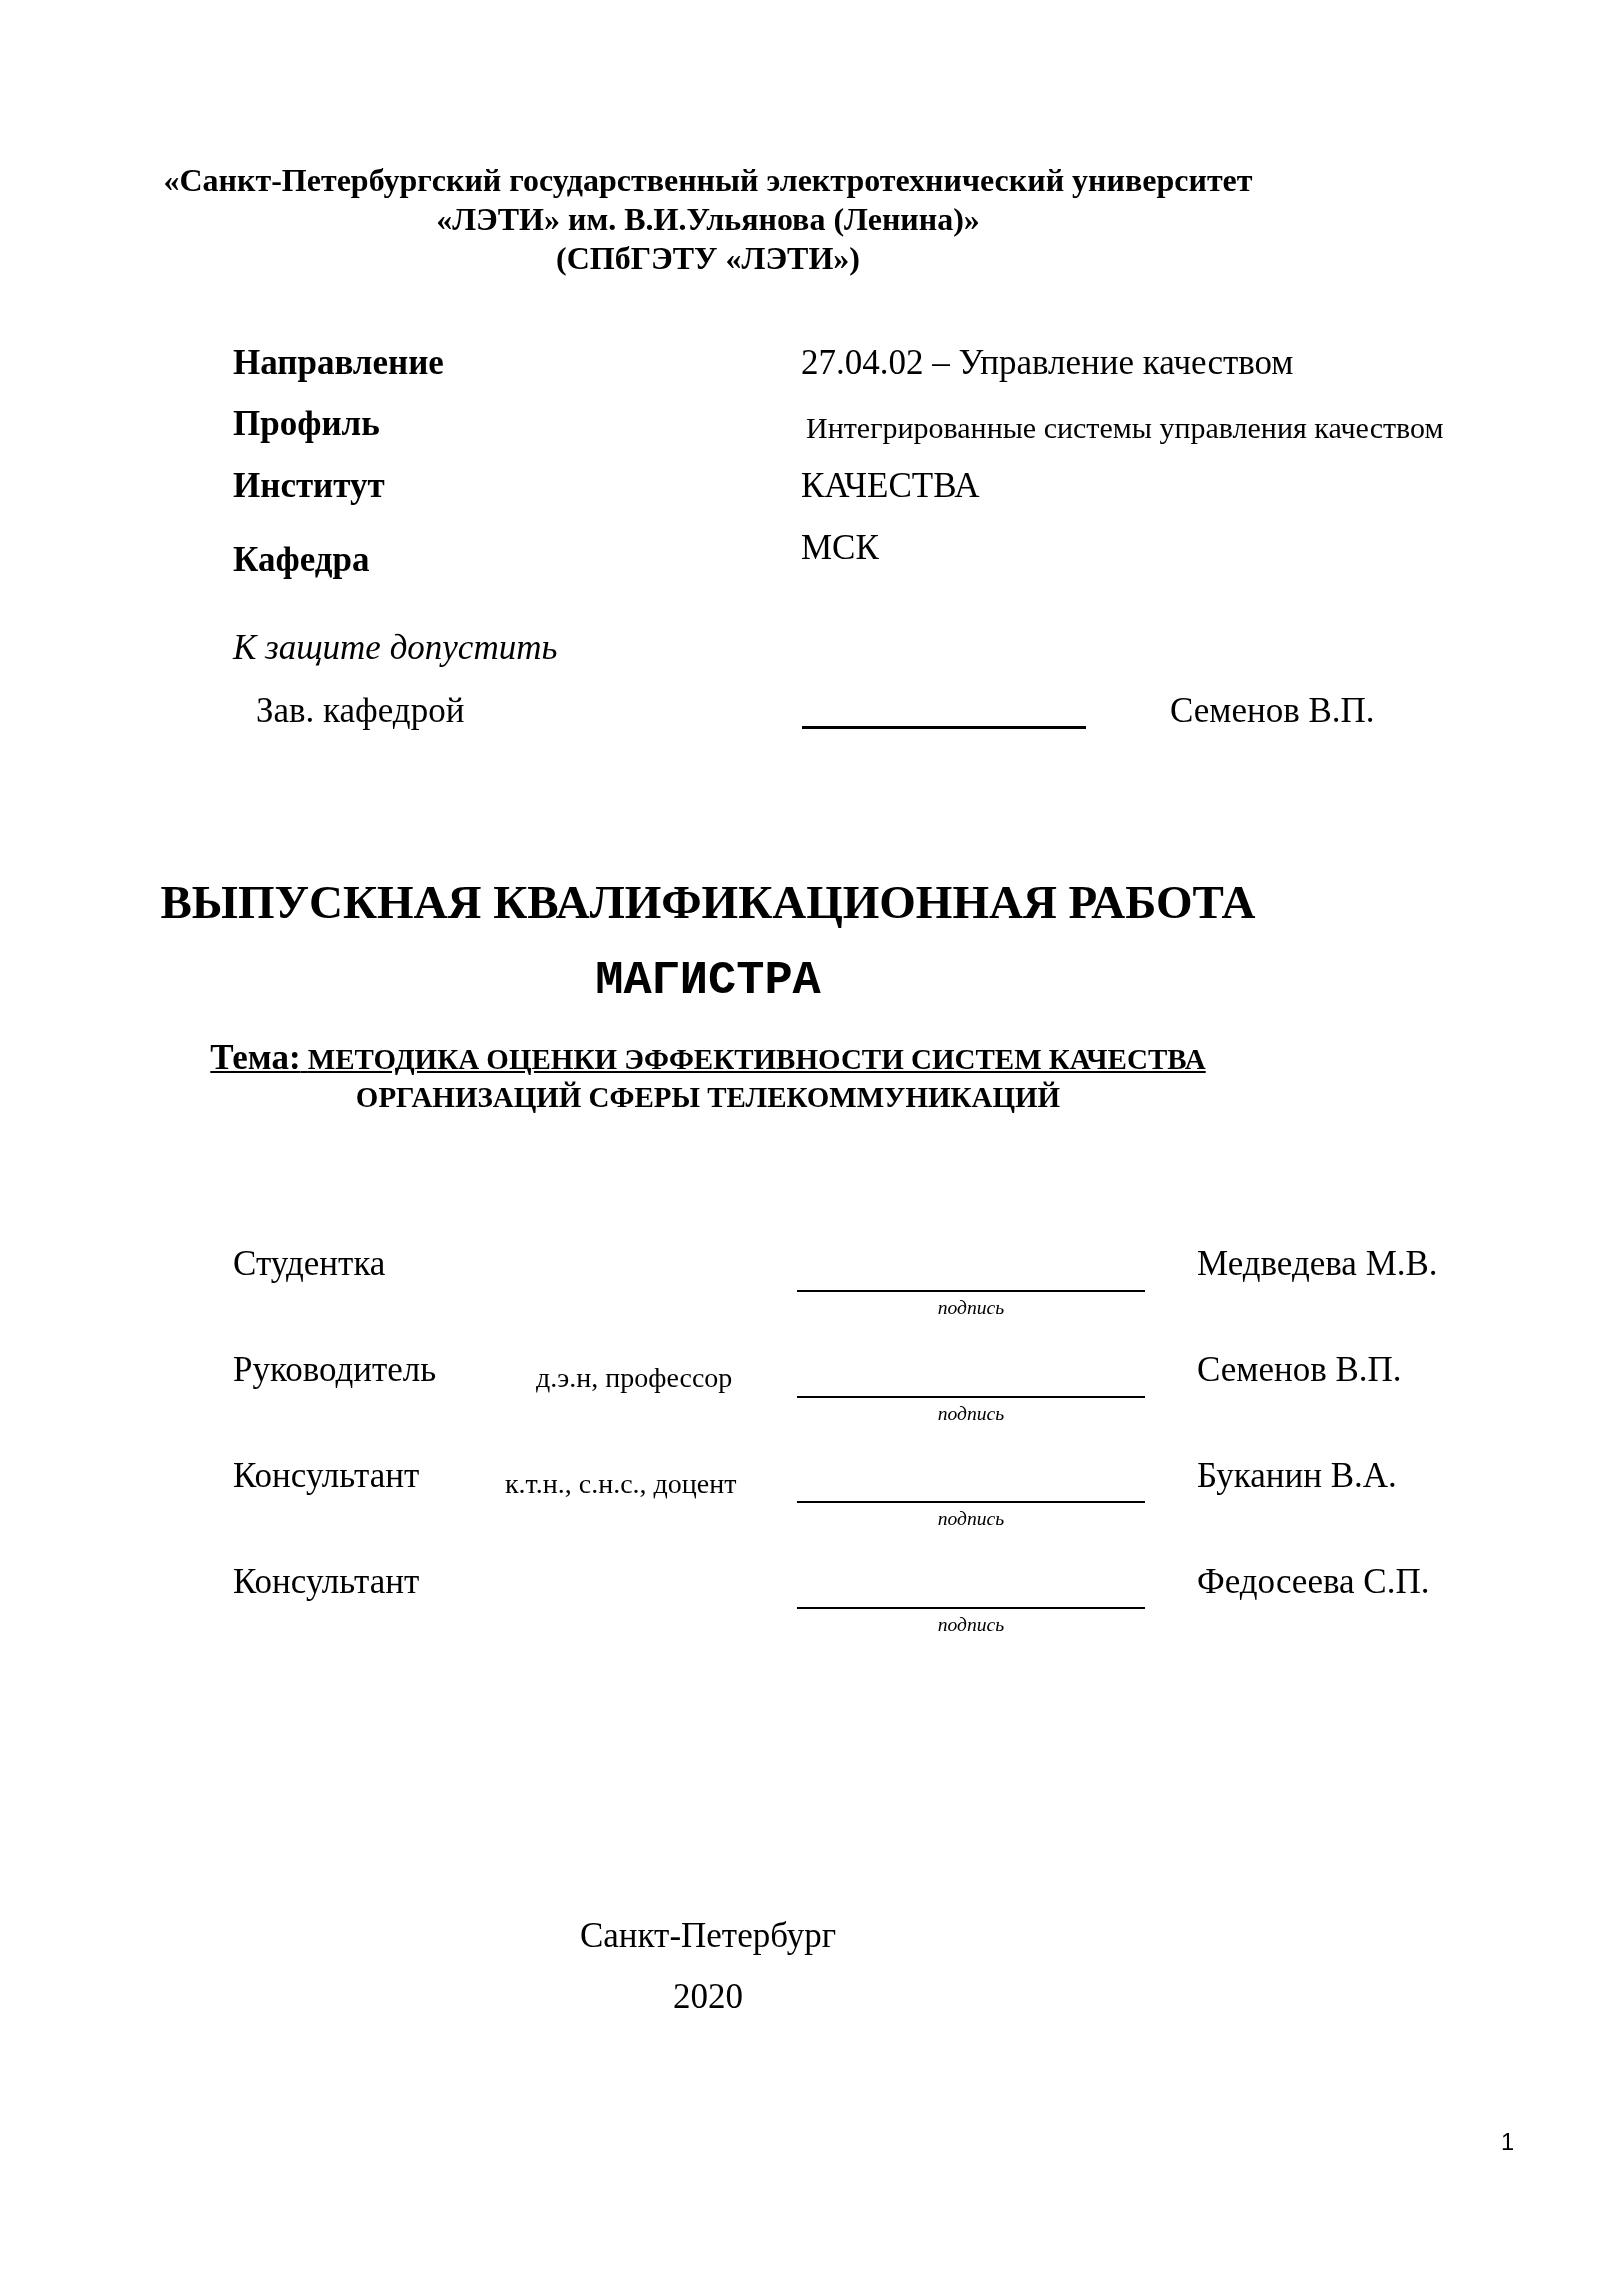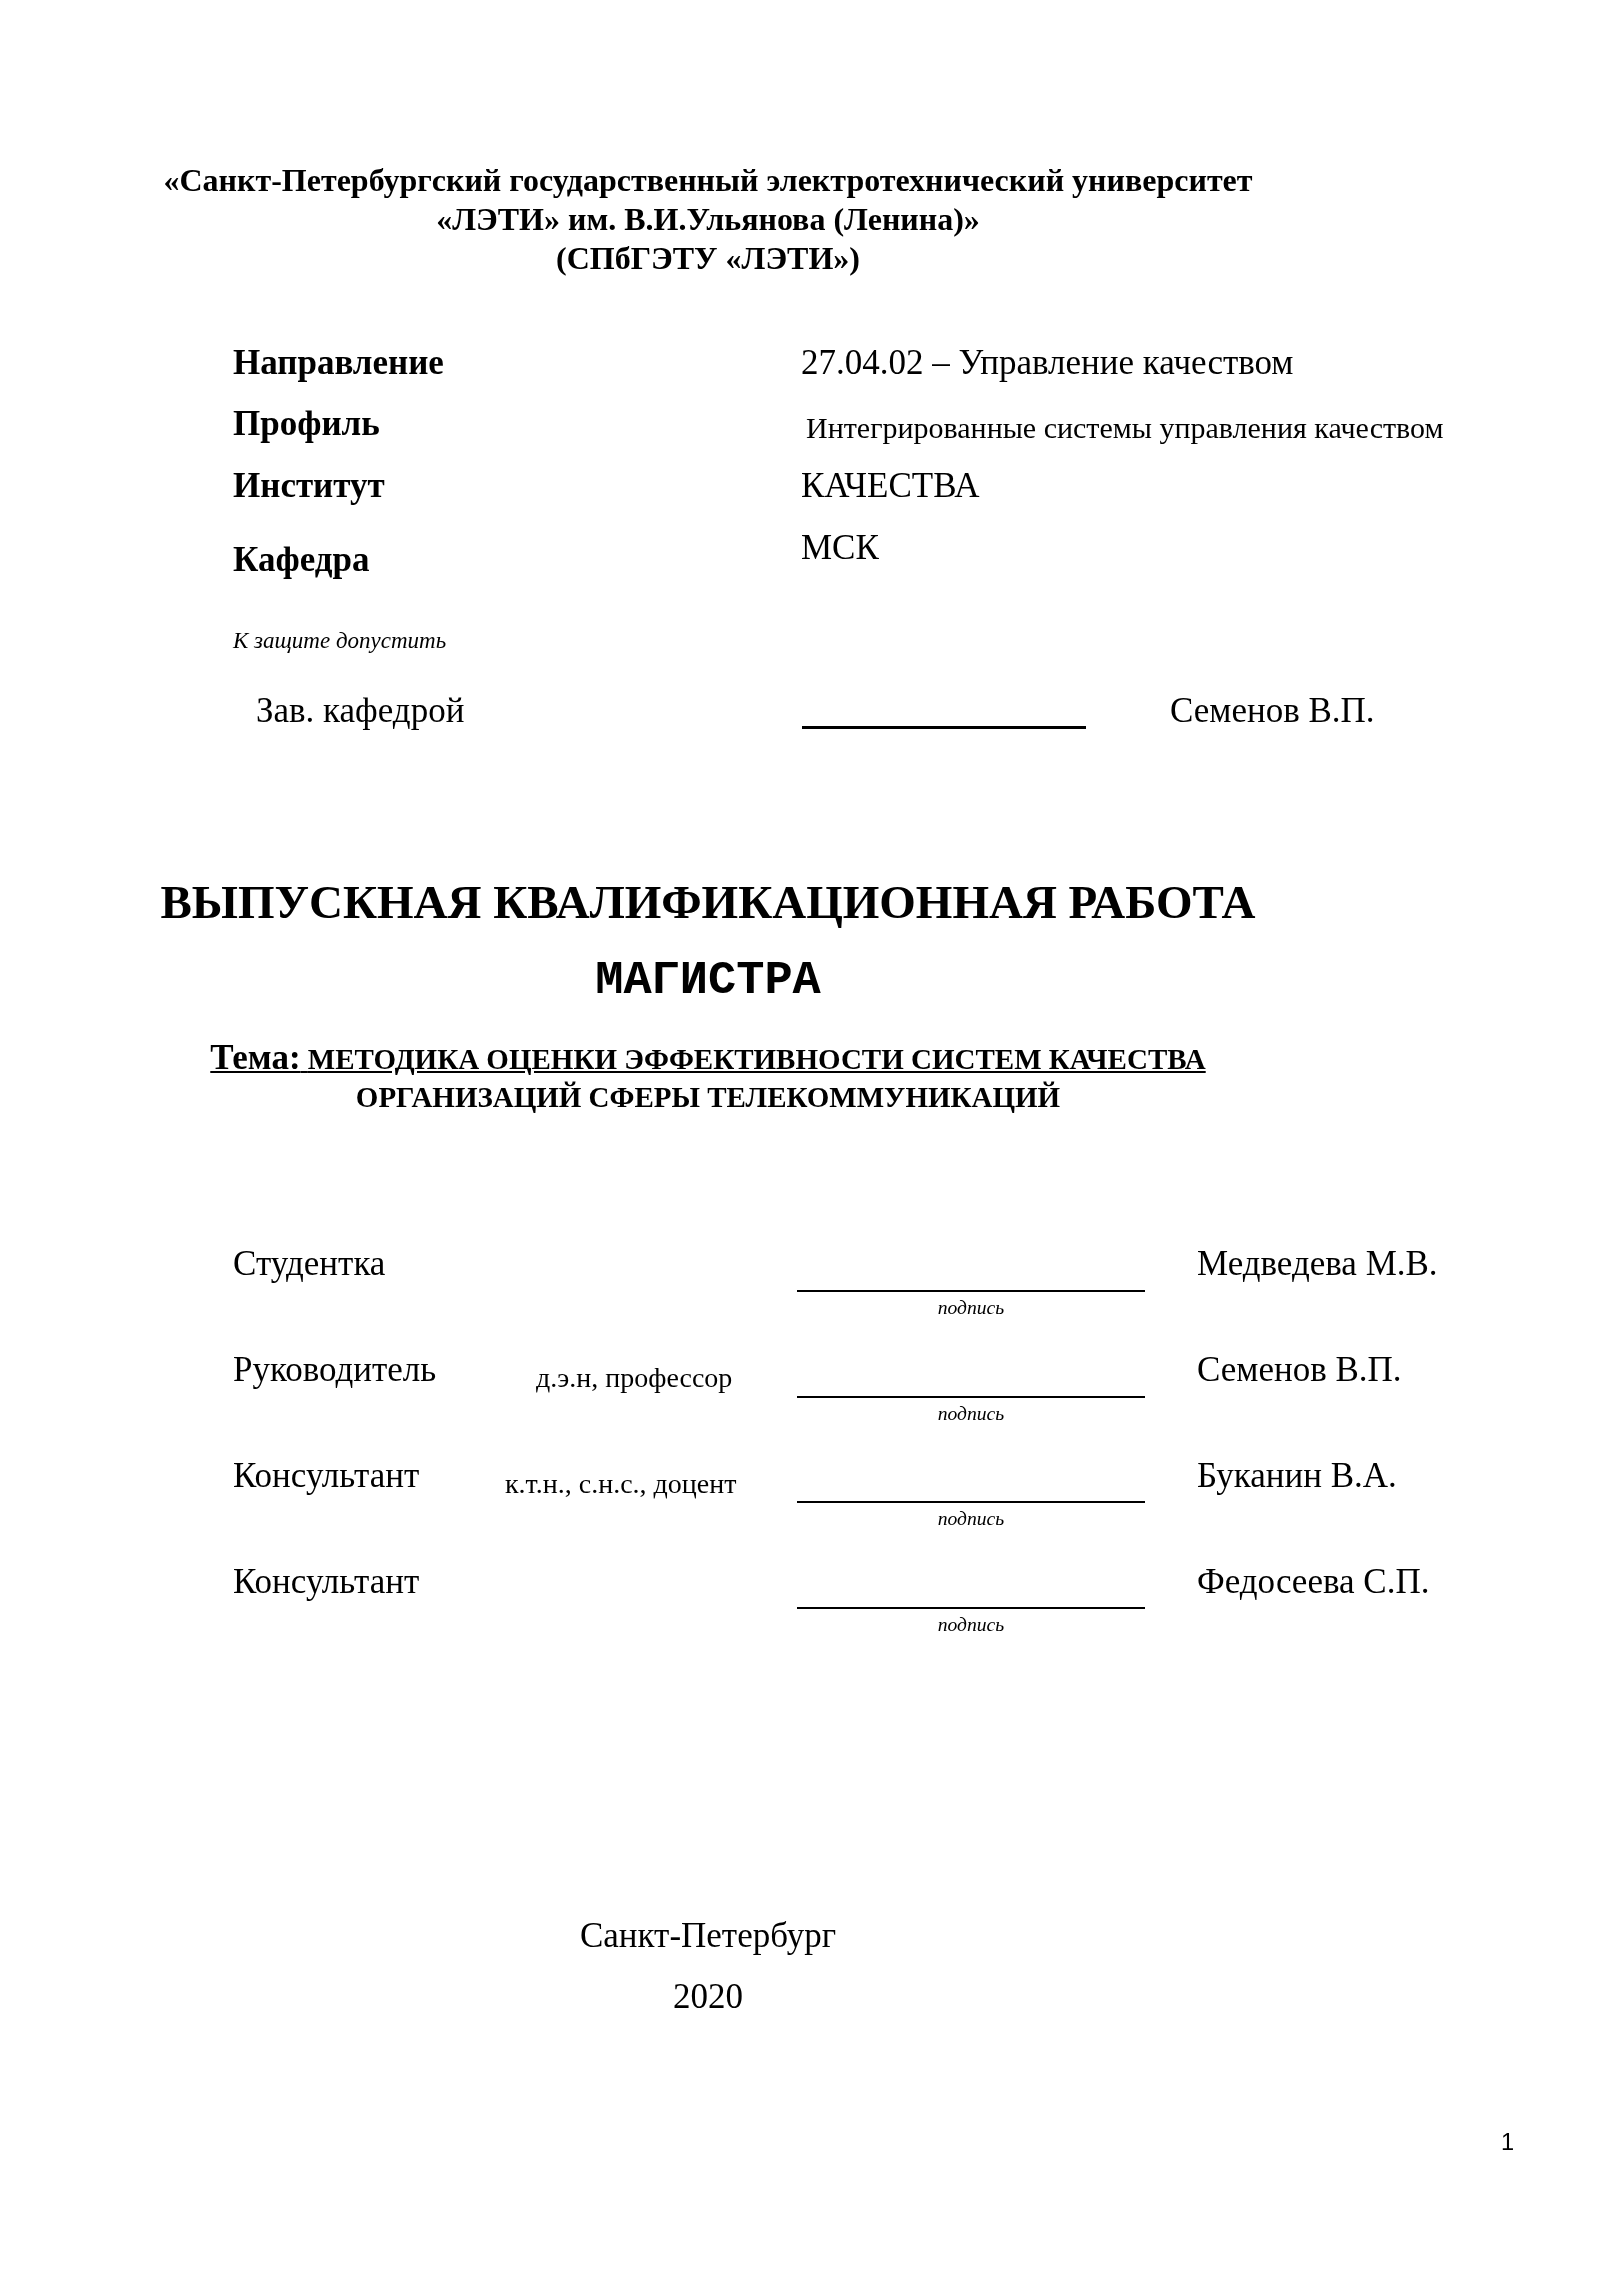--- a/index.html
+++ b/index.html
@@ -35,21 +35,21 @@
 
 <div class="abs lbl" style="top:404px;">Профиль</div>
 <div class="abs val-small" style="top:411px;">Интегрированные системы управления качеством</div>
 
 <div class="abs lbl" style="top:466px;">Институт</div>
 <div class="abs val" style="top:466px;">КАЧЕСТВА</div>
 
 <div class="abs lbl" style="top:528px;margin-top:12px;">Кафедра</div>
 <div class="abs val" style="top:528px;">МСК</div>
 
-<div class="abs italic" style="top:628px; left:233px; font-size:23px;">К защите допустить</div>
+<div class="abs italic" style="top:628px; left:233px; font-size:35px;">К защите допустить</div>
 <div class="abs" style="top:691px; left:233px; font-size:35px;margin-left:23px;">Зав. кафедрой</div>
 <div class="chair-line" style="top:726px;"></div>
 <div class="abs" style="top:691px; left:1170px; font-size:35px;">Семенов В.П.</div>
 
 <div class="abs center big-title" style="top:875px;">ВЫПУСКНАЯ КВАЛИФИКАЦИОННАЯ РАБОТА</div>
 <div class="abs center big-title" style="top:954px;font-family:Liberation Mono, monospace;">МАГИСТРА</div>
 
 <div class="abs center topic" style="top:1040px;text-decoration:underline;">
   <span class="tema">Тема:</span>
   <span>МЕТОДИКА ОЦЕНКИ ЭФФЕКТИВНОСТИ СИСТЕМ КАЧЕСТВА</span>

